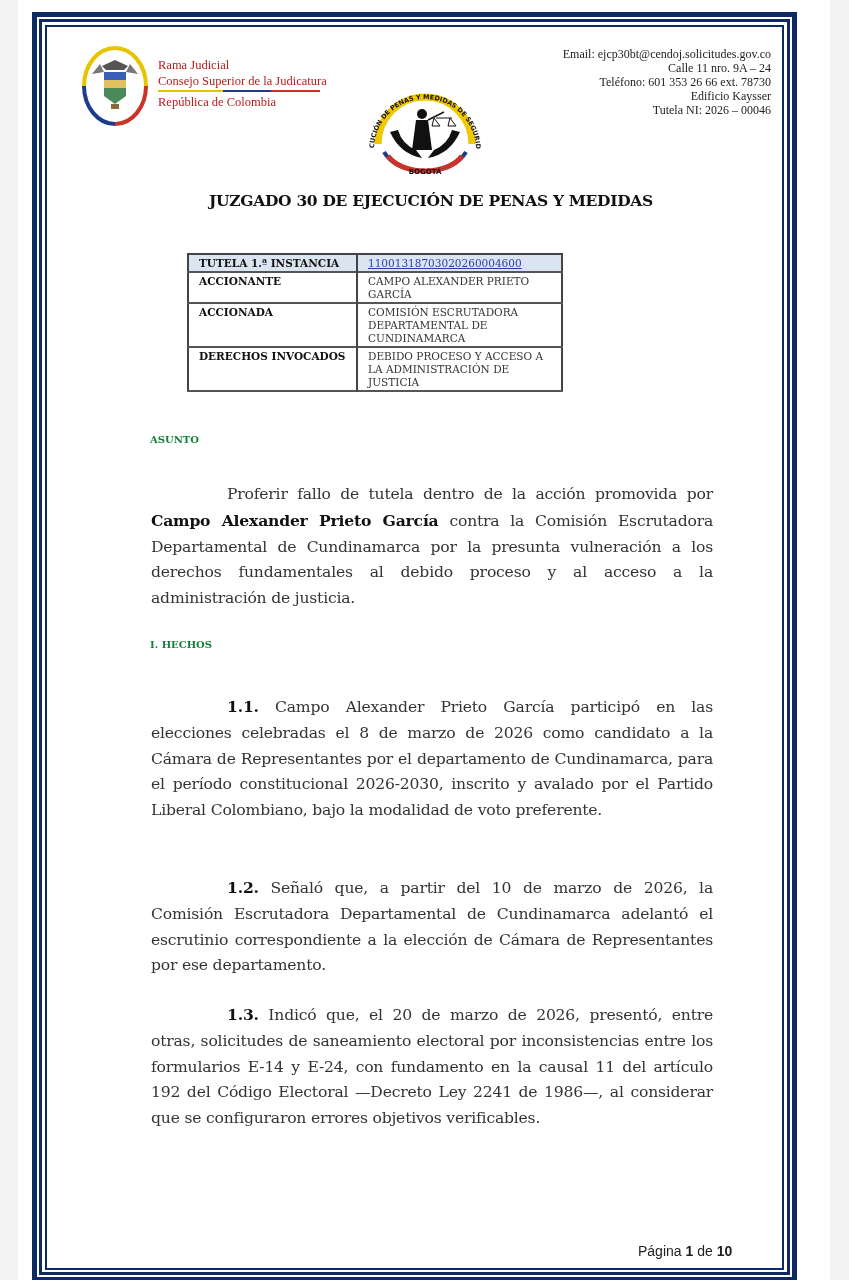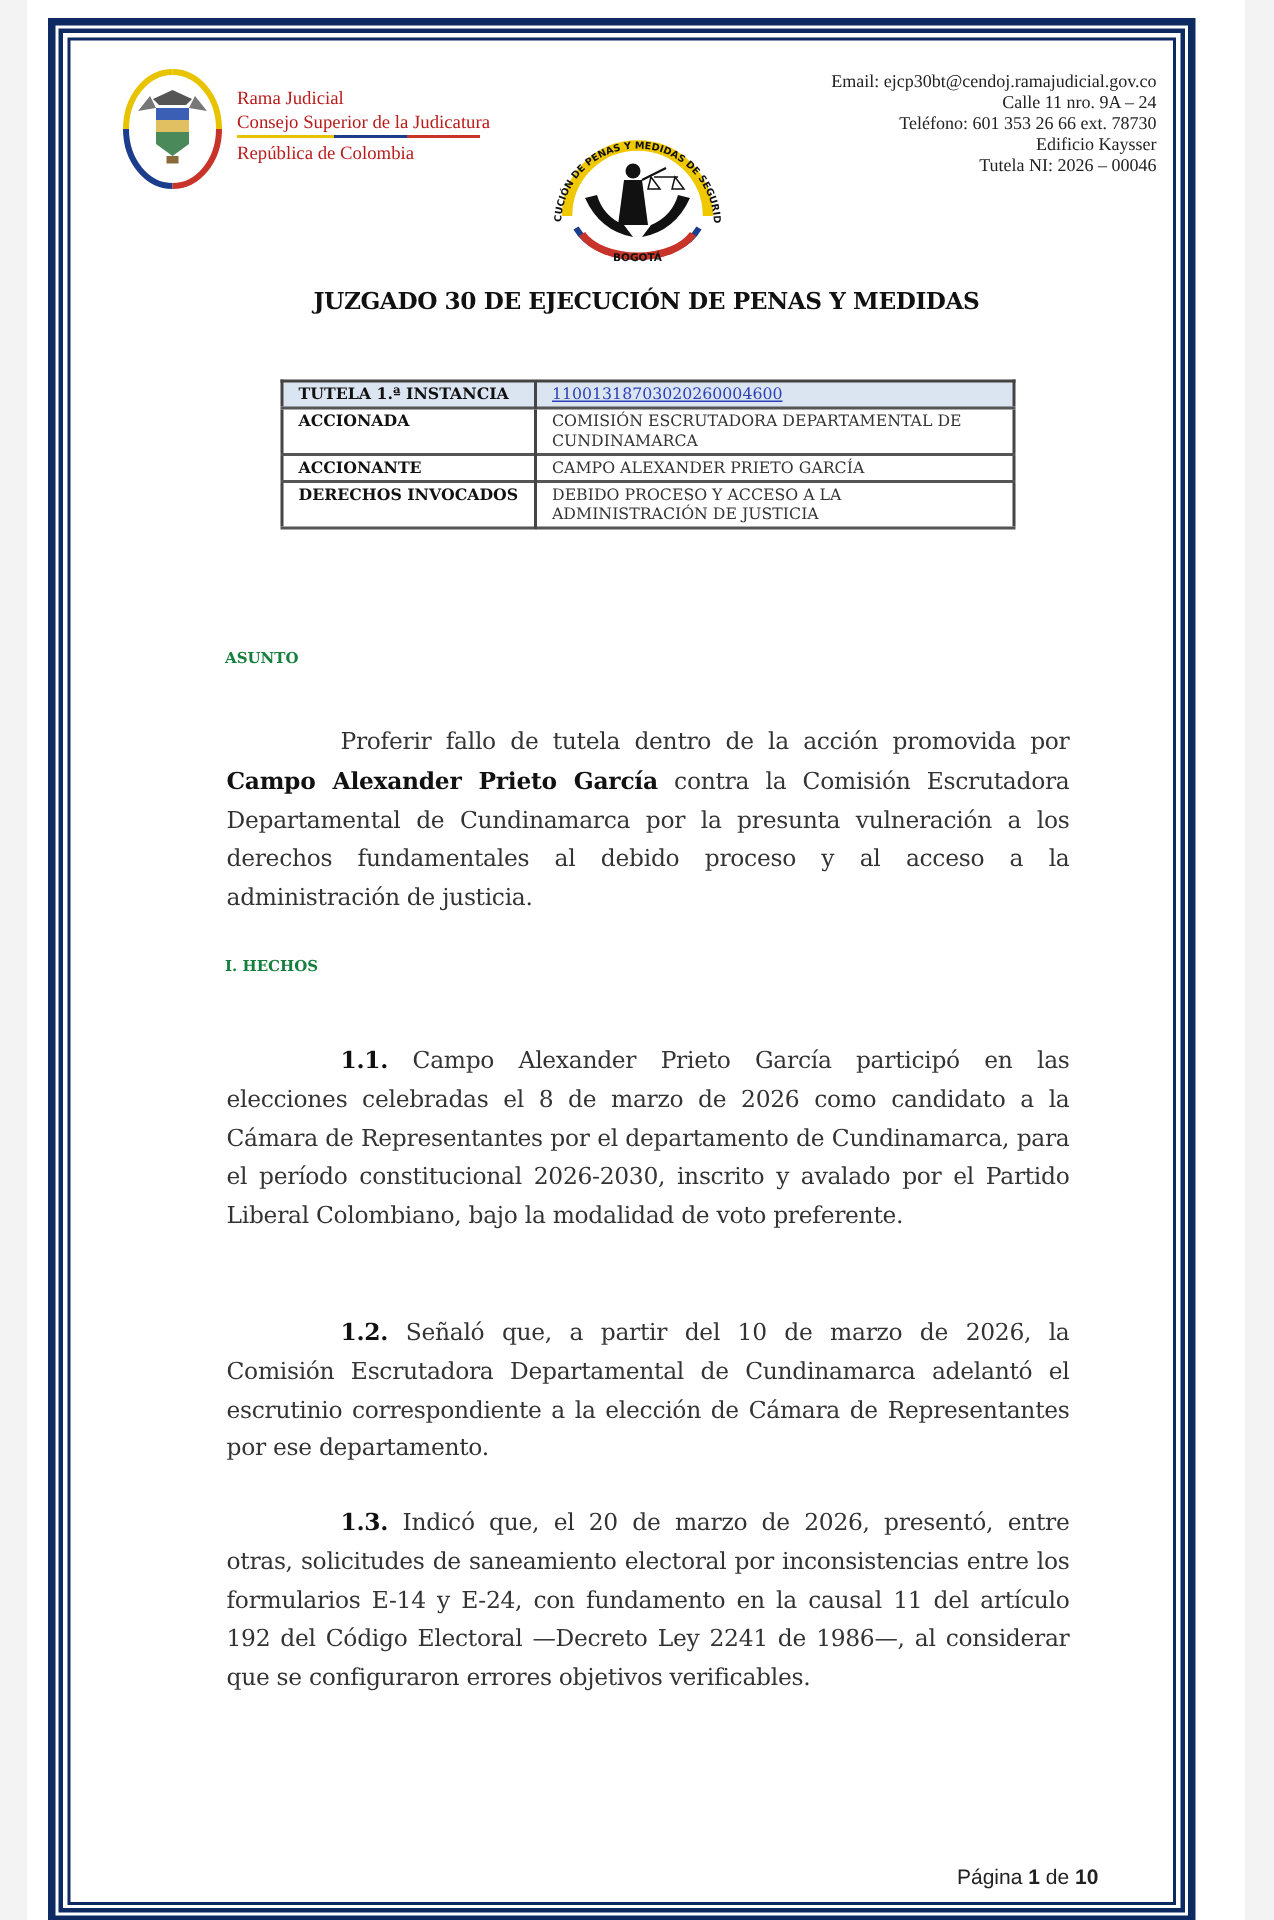--- a/index.html
+++ b/index.html
@@ -31,21 +31,21 @@
   .rama-text { position:absolute; left:158px; top:58px; font-family:"Liberation Serif", serif; font-size:12.5px; line-height:15.5px; color:#b91c1c; }
   .rama-line { width:162px; height:2px; margin:1px 0 3px; background:linear-gradient(to right,#e8c400 0 40%,#1c3d8c 40% 70%,#c8342a 70% 100%); }
 
   .contact { position:absolute; right:78px; top:47px; text-align:right; font-family:"Liberation Serif", serif; font-size:12px; line-height:14px; color:#222; }
 
   .logo-center { position:absolute; left:360px; top:84px; width:130px; height:92px; }
 
   .title { position:absolute; left:150px; top:190px; width:562px; text-align:center; font-weight:bold; font-size:15.5px; line-height:21px; color:#111; letter-spacing:-0.3px; }
 
   
-  .info-table { position:absolute; left:187px; top:253px; width:490px; border-collapse:collapse; border:2px solid #444; font-size:10.5px; line-height:13px; }
+  .info-table { position:absolute; left:187px; top:253px; width:376px; border-collapse:collapse; border:2px solid #444; font-size:10.5px; line-height:13px; }
   .info-table td { border:1px solid #444; padding:2px 10px 1px 10px; vertical-align:top; }
   .info-table td.k { width:147px; font-weight:bold; color:#111; border-right:2px solid #444; }
   .info-table td.v { color:#333; }
   .info-table tr.shaded td { background:#dbe5f1; }
   .info-table tr { border-bottom:2px solid #555; }
   .link { color:#2a3fb5; text-decoration:underline; }
 
   .heading { position:absolute; left:150px; width:562px; font-weight:bold; font-size:10px; color:#15803d; }
 
   .para { position:absolute; left:151px; width:562px; font-size:15.6px; line-height:25.8px; text-align:justify; color:#333; letter-spacing:-0.2px; }
@@ -77,21 +77,21 @@
 </svg>
 
 <div class="rama-text">
   <div>Rama Judicial</div>
   <div>Consejo Superior de la Judicatura</div>
   <div class="rama-line"></div>
   <div>República de Colombia</div>
 </div>
 
 <div class="contact">
-  <div>Email:  ejcp30bt@cendoj.ramajudicial.gov.co</div>
+  <div>Email:  ejcp30bt@cendoj.solicitudes.gov.co</div>
   <div>Calle 11 nro. 9A – 24</div>
   <div>Teléfono: 601 353 26 66 ext. 78730</div>
   <div>Edificio Kaysser</div>
   <div>Tutela NI: 2026 – 00046</div>
 </div>
 
 <svg class="logo-center" viewBox="0 0 130 92">
   <path d="M18 60 A47 47 0 0 1 112 60" fill="none" stroke="#f0c800" stroke-width="7"></path>
   <path d="M24 68 A44 30 0 0 0 106 68" fill="none" stroke="#1c3d8c" stroke-width="4"></path>
   <path d="M28 72 A40 24 0 0 0 102 72" fill="none" stroke="#c8342a" stroke-width="5"></path>
@@ -112,26 +112,26 @@
   <div>JUZGADO 30 DE EJECUCIÓN DE PENAS Y MEDIDAS</div>
 </div>
 
 <table class="info-table">
   <tbody id="info-body">
       <tr class="shaded">
         <td class="k">TUTELA 1.ª INSTANCIA</td>
         <td class="v"><span class="link">11001318703020260004600</span></td>
       </tr>
       <tr>
+        <td class="k">ACCIONANTE</td>
+        <td class="v">CAMPO ALEXANDER PRIETO GARCÍA</td>
+      </tr>
+      <tr>
         <td class="k">ACCIONADA</td>
         <td class="v">COMISIÓN ESCRUTADORA DEPARTAMENTAL DE CUNDINAMARCA</td>
-      </tr>
-      <tr>
-        <td class="k">ACCIONANTE</td>
-        <td class="v">CAMPO ALEXANDER PRIETO GARCÍA</td>
       </tr>
       <tr>
         <td class="k">DERECHOS INVOCADOS</td>
         <td class="v">DEBIDO PROCESO Y ACCESO A LA ADMINISTRACIÓN DE JUSTICIA</td>
       </tr>
     </tbody>
 </table>
 
 <div class="heading" style="top:434px;">ASUNTO</div>
 

